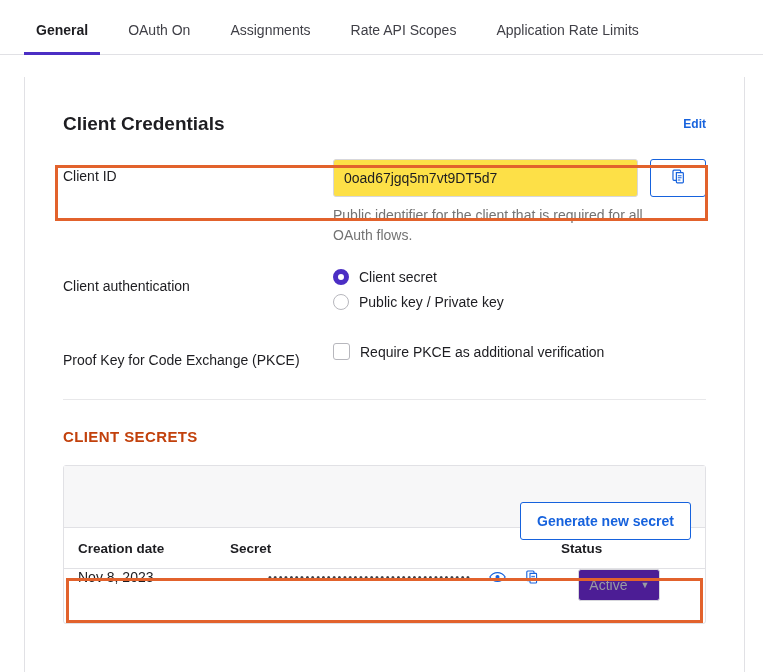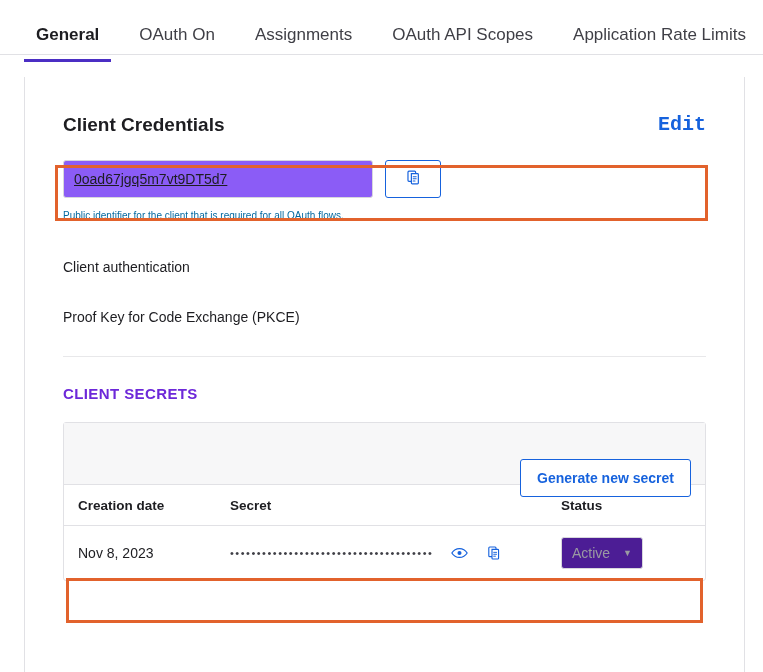--- a/index.html
+++ b/index.html
@@ -20,29 +20,29 @@
     position: relative;
     height: 55px;
     background: #ffffff;
     border-bottom: 1px solid #e1e1e5;
     display: flex;
     align-items: flex-end;
     padding-left: 24px;
     box-sizing: border-box;
   }
   .tab {
-    font-size: 17px;
+    font-size: 14px;
     color: #3f3f46;
     padding: 0 12px 14px 12px;
     margin-right: 16px;
     cursor: pointer;
     white-space: nowrap;
     border-bottom: 3px solid transparent;
     position: relative;
-    top: 8px;
+    top: 1px;
   }
   .tab.active {
     color: #1d1d21;
     font-weight: bold;
     border-bottom: 3px solid #4b2ec4;
   }
 
   
   .card {
     margin: 22px 18px 0 24px;
@@ -61,25 +61,24 @@
     justify-content: space-between;
     padding-top: 36px;
     text-align: right;
   }
   .card-title {
     font-size: 19px;
     font-weight: bold;
     color: #1d1d21;
   }
   .edit-link {
-    font-size: 20px;
+    font-size: 12px;
     font-weight: bold;
     color: #1662dd;
     cursor: pointer;
-    font-family: Liberation Mono, monospace;
   }
 
   
   .row {
     display: flex;
     align-items: flex-start;
     margin-top: 24px;
   }
   .row-label {
     width: 270px;
@@ -94,48 +93,47 @@
     min-width: 0;
   }
 
   .input-wrap {
     display: flex;
     align-items: stretch;
   }
   .readonly-input {
     flex: 1;
     height: 38px;
-    background: #8b5cf6;
+    background: #fde047;
     border: 1px solid #d7d7dc;
     border-radius: 3px;
     font-size: 14px;
     color: #1d1d21;
     padding: 0 10px;
     box-sizing: border-box;
     display: flex;
     align-items: center;
     max-width: 310px;
-    text-decoration: underline;
   }
   .copy-btn {
     width: 56px;
     height: 38px;
     margin-left: 12px;
     border: 1px solid #1662dd;
     border-radius: 3px;
     background: #ffffff;
     display: flex;
     align-items: center;
     justify-content: center;
     cursor: pointer;
     box-sizing: border-box;
   }
   .help-text {
-    font-size: 10px;
-    color: #0369a1;
+    font-size: 14px;
+    color: #737373;
     line-height: 20px;
     margin-top: 8px;
     max-width: 340px;
   }
 
   
   .radio-line {
     display: flex;
     align-items: center;
     margin-bottom: 9px;
@@ -177,21 +175,21 @@
   }
 
   .divider {
     border-top: 1px solid #e8e8ea;
     margin-top: 30px;
   }
 
   .section-title {
     font-size: 15px;
     font-weight: bold;
-    color: #6d28d9;
+    color: #c2410c;
     letter-spacing: 0.4px;
     margin-top: 28px;
   }
 
   
   .secrets-box {
     margin-top: 20px;
     border: 1px solid #e1e1e5;
     border-radius: 3px;
     background: #ffffff;
@@ -226,25 +224,26 @@
     font-size: 13.5px;
     font-weight: bold;
     color: #1d1d21;
     justify-content: flex-end;
   }
   .col-date { width: 120px; flex: 0 0 120px; }
   .col-secret { flex: 1; margin-left: 32px; }
   .col-status { width: 130px; flex: 0 0 130px; }
   .tbl-row {
     display: flex;
-    align-items: center;
+    align-items: flex-start;
     height: 54px;
     padding: 0 14px;
     font-size: 14px;
     color: #1d1d21;
+    gap: 38px;
   }
   .secret-dots {
     letter-spacing: 1.5px;
     font-size: 11px;
     color: #3f3f46;
     display: inline-block;
     vertical-align: middle;
   }
   .secret-cell {
     display: flex;
@@ -303,58 +302,75 @@
   <div class="tab active">
     <span>General</span>
   </div>
   <div class="tab">
     <span>OAuth On</span>
   </div>
   <div class="tab">
     <span>Assignments</span>
   </div>
   <div class="tab">
-    <span>OAuth API Scopes</span>
+    <span>Rate API Scopes</span>
   </div>
   <div class="tab">
     <span>Application Rate Limits</span>
   </div>
 </div>
 
 <div class="card">
 
   <div class="card-head">
     <div class="card-title">Client Credentials</div>
     <div class="edit-link">Edit</div>
   </div>
 
   <div class="row">
+    <div class="row-label">Client ID</div>
     <div class="row-field">
       <div class="input-wrap">
         <div class="readonly-input">0oad67jgq5m7vt9DT5d7</div>
         <div class="copy-btn">
           <span>
             <svg width="17" height="17" viewBox="0 0 20 20" fill="none" xmlns="http://www.w3.org/2000/svg">
               <rect x="3.5" y="2.5" width="9" height="12" rx="1.2" stroke="#1662dd" stroke-width="1.4"></rect>
               <path d="M7.5 5.5h7.2a1 1 0 0 1 1 1v10a1 1 0 0 1-1 1H8.5a1 1 0 0 1-1-1V5.5z" stroke="#1662dd" stroke-width="1.4" fill="#ffffff"></path>
               <path d="M9.6 9.2h3.6M9.6 11.6h3.6M9.6 14h2.2" stroke="#1662dd" stroke-width="1.2" stroke-linecap="round"></path>
             </svg>
           </span>
         </div>
       </div>
       <div class="help-text">Public identifier for the client that is required for all OAuth flows.</div>
     </div>
   </div>
 
   <div class="row">
     <div class="row-label">Client authentication</div>
+    <div class="row-field">
+      <div class="radio-line">
+        <span class="radio checked"></span>
+        <span class="radio-label">Client secret</span>
+      </div>
+      <div class="radio-line">
+        <span class="radio"></span>
+        <span class="radio-label">Public key / Private key</span>
+      </div>
+    </div>
   </div>
 
   <div class="row">
     <div class="row-label">Proof Key for Code Exchange (PKCE)</div>
+    <div class="row-field">
+      <div class="checkbox-line">
+        <span class="checkbox"></span>
+        <span class="radio-label">Require PKCE as additional verification</span>
+      </div>
+    </div>
   </div>
 
   <div class="divider"></div>
 
   <div class="section-title">CLIENT SECRETS</div>
 
   <div class="secrets-box">
     <div class="secrets-toolbar">
       <div class="gen-btn">Generate new secret</div>
     </div>

